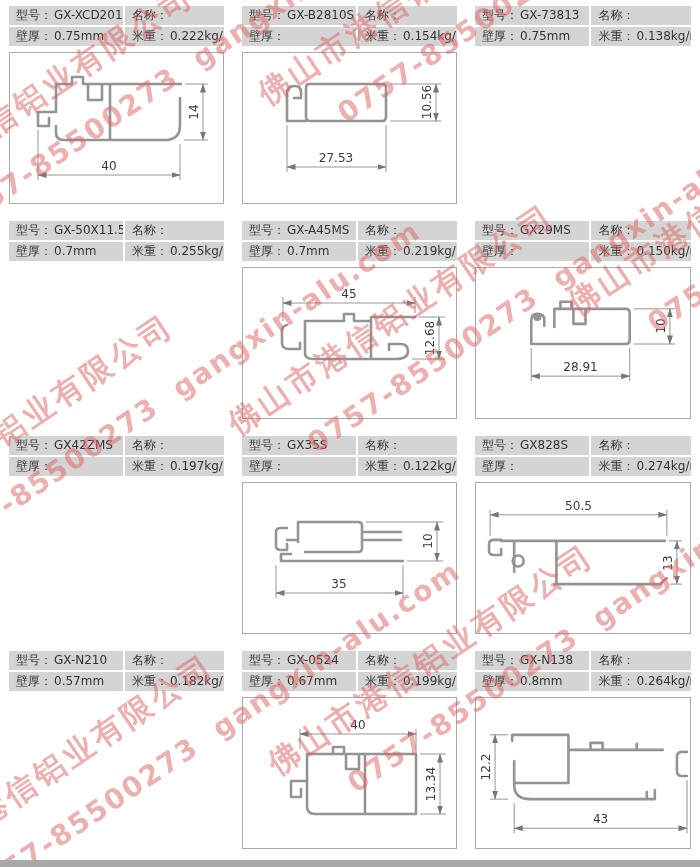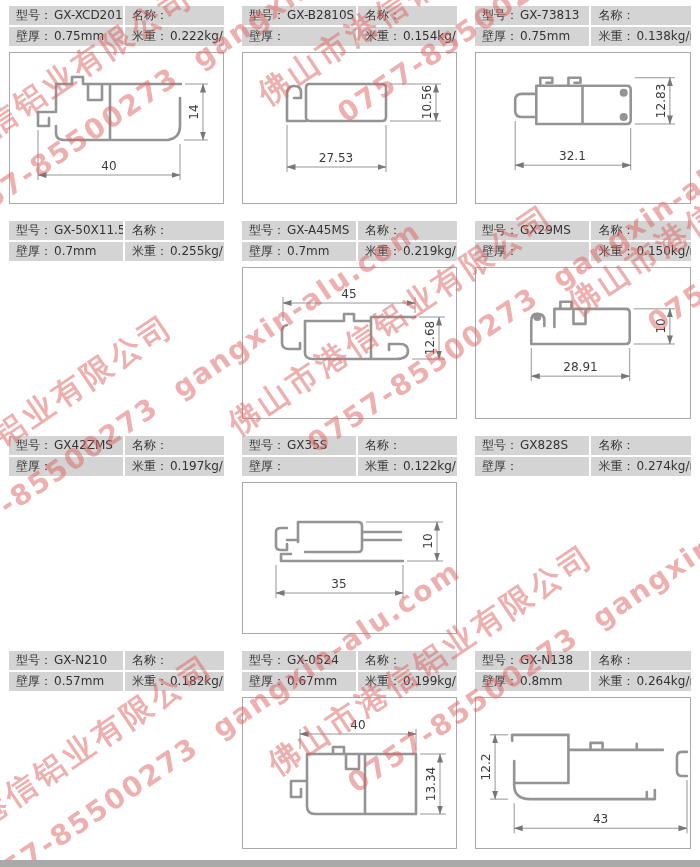--- a/index.html
+++ b/index.html
@@ -105,32 +105,20 @@
     </div>
   </div>
 
   <div class="cell">
     <div class="spec">
       <div class="spec-cell"><span class="lab">型号：</span><span class="val">GX-73813</span></div>
       <div class="spec-cell"><span class="lab">名称：</span><span class="val"></span></div>
       <div class="spec-cell"><span class="lab">壁厚：</span><span class="val">0.75mm</span></div>
       <div class="spec-cell"><span class="lab">米重：</span><span class="val">0.138kg/m</span></div>
     </div>
-    <div class="draw">
-      <svg viewBox="0 0 213 148">
-        <path class="p" d="M60,32 H150 Q154,32 154,36 V66 Q154,70 150,70 H60 M60,32 V70 M64,32 V24 H76 V29 H70 M92,32 V24 H104 V29 H98 M106,32 V70 M60,40 H46 Q39,40 39,46 V57 Q39,63 46,63 H60"></path>
-        <circle class="pf" cx="147" cy="39" r="4"></circle>
-        <circle class="pf" cx="147" cy="63" r="4"></circle>
-        <path class="d" d="M39,67 V116 M154,74 V116 M158,24 H198 M158,70 H198"></path>
-        <path class="dl" d="M39,111 H154"></path>
-        <path class="dl" d="M193,24 V70"></path>
-        <text class="dt" x="96" y="106" text-anchor="middle">32.1</text>
-        <text class="dt" x="188" y="47" text-anchor="middle" transform="rotate(-90 188 47)">12.83</text>
-      </svg>
-    </div>
   </div>
 
   <div class="cell">
     <div class="spec">
       <div class="spec-cell"><span class="lab">型号：</span><span class="val">GX-50X11.5MS</span></div>
       <div class="spec-cell"><span class="lab">名称：</span><span class="val"></span></div>
       <div class="spec-cell"><span class="lab">壁厚：</span><span class="val">0.7mm</span></div>
       <div class="spec-cell"><span class="lab">米重：</span><span class="val">0.255kg/m</span></div>
     </div>
   </div>
@@ -202,20 +190,31 @@
     </div>
   </div>
 
   <div class="cell">
     <div class="spec">
       <div class="spec-cell"><span class="lab">型号：</span><span class="val">GX828S</span></div>
       <div class="spec-cell"><span class="lab">名称：</span><span class="val"></span></div>
       <div class="spec-cell"><span class="lab">壁厚：</span><span class="val"></span></div>
       <div class="spec-cell"><span class="lab">米重：</span><span class="val">0.274kg/m</span></div>
     </div>
+    <div class="draw">
+      <svg viewBox="0 0 213 148">
+        <path class="p" d="M25,56 H18 Q13,56 13,60 V67 Q13,71 18,71 H25 V65 M25,57 H188 M38,57 V88 M80,57 V100 M78,100 H183 L190,94"></path>
+        <circle class="pc" cx="42" cy="77" r="5.5"></circle>
+        <path class="d" d="M14,52 V26 M190,52 V26 M192,57 H205 M193,100 H205"></path>
+        <path class="dl" d="M14,31 H190"></path>
+        <path class="dl" d="M200,57 V100"></path>
+        <text class="dt" x="102" y="26" text-anchor="middle">50.5</text>
+        <text class="dt" x="195" y="79" text-anchor="middle" transform="rotate(-90 195 79)">13</text>
+      </svg>
+    </div>
   </div>
 
   <div class="cell">
     <div class="spec">
       <div class="spec-cell"><span class="lab">型号：</span><span class="val">GX-N210</span></div>
       <div class="spec-cell"><span class="lab">名称：</span><span class="val"></span></div>
       <div class="spec-cell"><span class="lab">壁厚：</span><span class="val">0.57mm</span></div>
       <div class="spec-cell"><span class="lab">米重：</span><span class="val">0.182kg/m</span></div>
     </div>
   </div>

